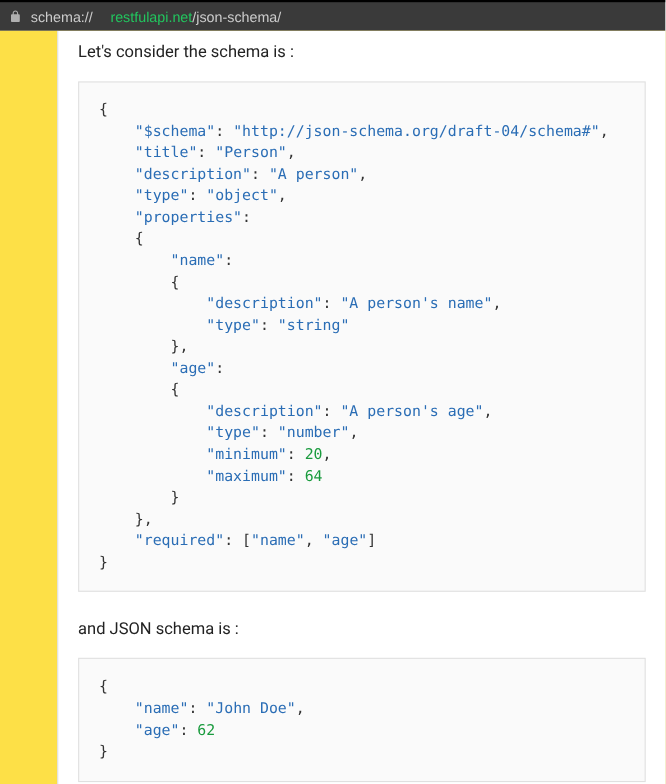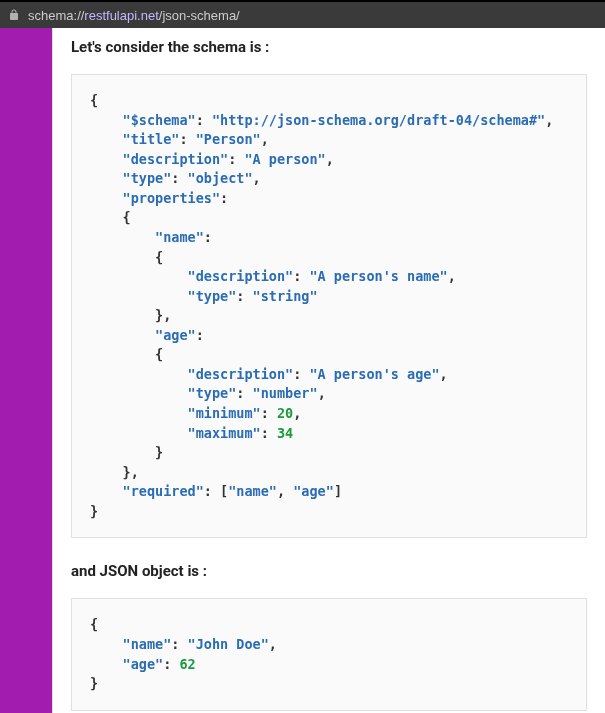--- a/index.html
+++ b/index.html
@@ -22,27 +22,26 @@
       width: 12px;
       height: 12px;
       margin-right: 8px;
       fill: #b0b0b0;
     }
     .url-text {
       color: #cccccc;
       font-size: 13px;
       font-family: -apple-system, sans-serif;
     }
-    .url-domain { color: #c4b5fd; }
+    .url-domain { color: #22c55e; padding-left: 16px; }
     .content-area {
-      background: #a21caf;
+      background: #fde047;
       padding: 0;
       height: calc(100% - 28px);
       overflow: hidden;
-      font-weight: bold;
     }
     .page-content {
       background: #ffffff;
       margin-left: 52px;
       padding: 10px 18px 20px 18px;
       min-height: 100%;
       border-left: 1px solid #ddd;
     }
     .intro-text {
       color: #222;
@@ -91,27 +90,27 @@
         <span class="tok-key">"name"</span>:
         {
             <span class="tok-key">"description"</span>: <span class="tok-str">"A person's name"</span>,
             <span class="tok-key">"type"</span>: <span class="tok-str">"string"</span>
         },
         <span class="tok-key">"age"</span>:
         {
             <span class="tok-key">"description"</span>: <span class="tok-str">"A person's age"</span>,
             <span class="tok-key">"type"</span>: <span class="tok-str">"number"</span>,
             <span class="tok-key">"minimum"</span>: <span class="tok-num">20</span>,
-            <span class="tok-key">"maximum"</span>: <span class="tok-num">34</span>
+            <span class="tok-key">"maximum"</span>: <span class="tok-num">64</span>
         }
     },
     <span class="tok-key">"required"</span>: [<span class="tok-str">"name"</span>, <span class="tok-str">"age"</span>]
 }</div>
 
-    <p class="intro-text">and JSON object is :</p>
+    <p class="intro-text">and JSON schema is :</p>
 
     <div class="code-block">{
     <span class="tok-key">"name"</span>: <span class="tok-str">"John Doe"</span>,
     <span class="tok-key">"age"</span>: <span class="tok-num">62</span>
 }</div>
 
   </div>
 </div>
 
 </body></html>

